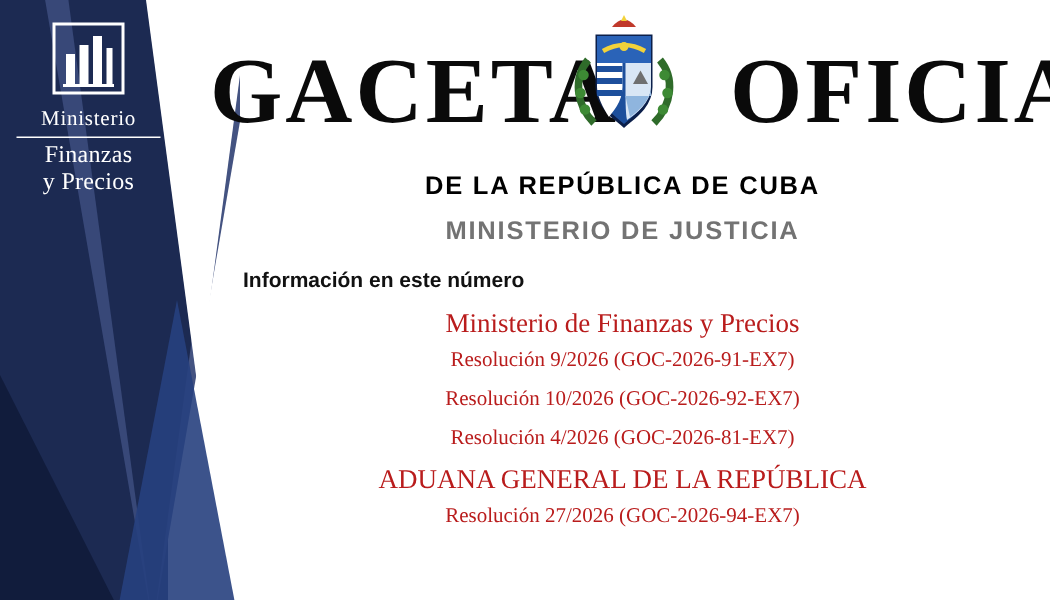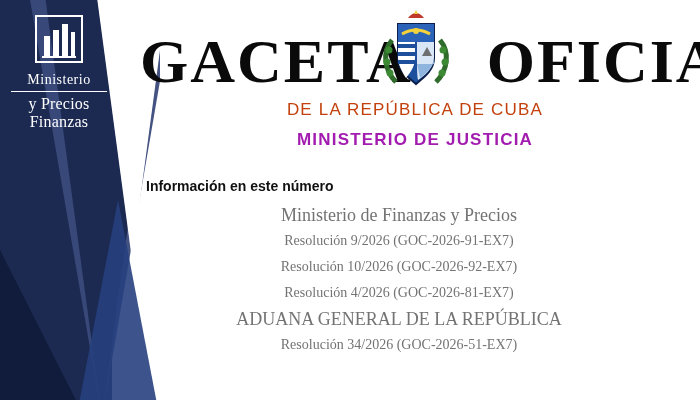--- a/index.html
+++ b/index.html
@@ -130,56 +130,56 @@
     white-space: nowrap;
   }
   .coat {
     position: absolute;
     left: 238px;
     top: -22px;
     width: 76px;
     height: 88px;
   }
   .subtitle1 {
-    margin-top: 6px;
+    margin-top: 20px;
     font-family: "Liberation Sans", sans-serif;
-    font-weight: normal;
+    font-weight: bold;
     font-size: 17px;
     letter-spacing: 1.2px;
-    color: #c2410c;
+    color: #000000;
   }
   .subtitle2 {
     margin-top: 10px;
     font-family: "Liberation Sans", sans-serif;
     font-weight: bold;
     font-size: 17px;
     letter-spacing: 1.2px;
-    color: #a21caf;
+    color: #737373;
   }
 
   
   .contents {
     position: absolute;
-    left: 124px; top: 178px;
+    left: 140px; top: 178px;
     width: 550px;
   }
   .contents-heading {
     font-family: "Liberation Sans", sans-serif;
     font-weight: bold;
     font-size: 14px;
     color: #111111;
     margin-left: 22px;
     margin-bottom: 8px;
   }
   .entry {
     text-align: center;
     font-family: "Liberation Serif", serif;
     font-size: 18px;
     line-height: 26px;
-    color: #737373;
+    color: #b91c1c;
   }
   .entry.org { font-size: 18px; }
   .entry.res { font-size: 14px; }
 </style>
 </head>
 <body>
 
 <div id="page">
 
   <div class="left-panel">
@@ -196,22 +196,22 @@
           <rect x="6" y="6" width="46" height="46" fill="none" stroke="#ffffff" stroke-width="2"></rect>
           <rect x="14" y="26" width="6" height="20" fill="#ffffff"></rect>
           <rect x="23" y="20" width="6" height="26" fill="#ffffff"></rect>
           <rect x="32" y="14" width="6" height="32" fill="#ffffff"></rect>
           <rect x="41" y="22" width="4" height="24" fill="#ffffff"></rect>
           <rect x="12" y="46" width="34" height="2" fill="#ffffff"></rect>
         </svg>
       </div>
       <div class="ministry-line1">Ministerio</div>
       <div class="ministry-rule"></div>
+      <div class="ministry-line2">Finanzas</div>
       <div class="ministry-line2">y Precios</div>
-      <div class="ministry-line2">Finanzas</div>
     </div>
   </div>
 
   <div class="masthead">
     <div class="gaceta-row">
       <div class="gaceta-title">
         <span>GACETA</span><span style="display:inline-block;width:74px;"></span><span>OFICIAL</span>
       </div>
       <div class="coat">
         <svg width="76" height="88" viewBox="0 0 76 88" aria-hidden="true">
@@ -250,16 +250,16 @@
   </div>
 
   <div class="contents">
     <div class="contents-heading">Información en este número</div>
 
     <div class="entry org">Ministerio de Finanzas y Precios</div>
     <div class="entry res">Resolución 9/2026 (GOC-2026-91-EX7)</div>
     <div class="entry res">Resolución 10/2026 (GOC-2026-92-EX7)</div>
     <div class="entry res">Resolución 4/2026 (GOC-2026-81-EX7)</div>
     <div class="entry org">ADUANA GENERAL DE LA REPÚBLICA</div>
-    <div class="entry res">Resolución 34/2026 (GOC-2026-51-EX7)</div>
+    <div class="entry res">Resolución 27/2026 (GOC-2026-94-EX7)</div>
   </div>
 
 </div>
 
 </body></html>

